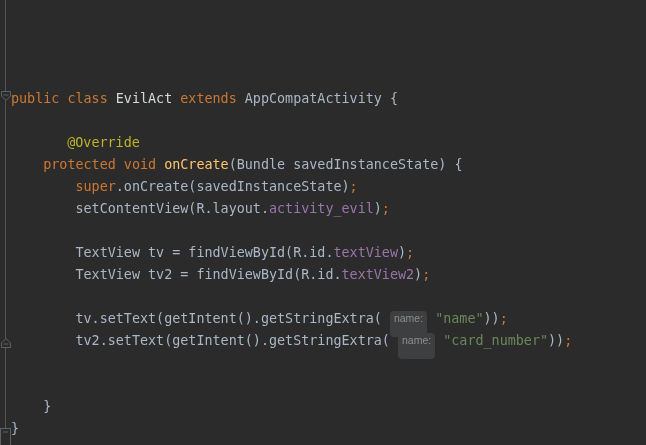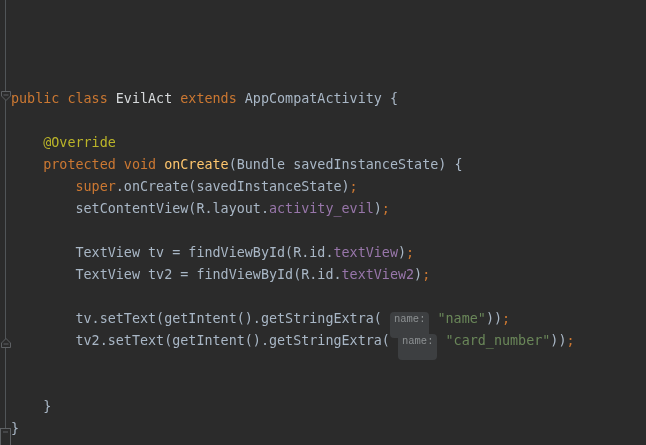--- a/index.html
+++ b/index.html
@@ -27,30 +27,30 @@
   }
   .fold-icon { position: absolute; left: 0; cursor: pointer; }
   #code-lines {
     position: absolute; left: 11px; top: 22px;
     white-space: pre;
   }
   .code-line { height: 22px; }
   .tk-kw    { color: var(--c-kw); }
   .tk-def   { color: var(--c-def); }
   .tk-cls   { color: var(--c-cls); }
-  .tk-ann   { color: var(--c-ann); }
+  .tk-ann   { color: var(--c-ann); margin-left: 24px; }
   .tk-mdecl { color: var(--c-mdecl); text-align: center; }
   .tk-field { color: var(--c-field); }
   .tk-str   { color: var(--c-str); }
   .tk-semi  { color: var(--c-semi); }
   .tk-hint  {
     display: inline-block;
     background: var(--c-hintbg, #3D3F41);
     color: var(--c-hintfg, #8C9092);
-    font-family: Liberation Mono, monospace;
+    font-family: Liberation Sans, sans-serif;
     font-size: 10.5px;
     line-height: 14px;
     padding: 0 4px 12px 4px;
     border-radius: 4px;
     position: relative; top: -1px;
     cursor: pointer;
   }
 </style>
 </head>
 <body>

